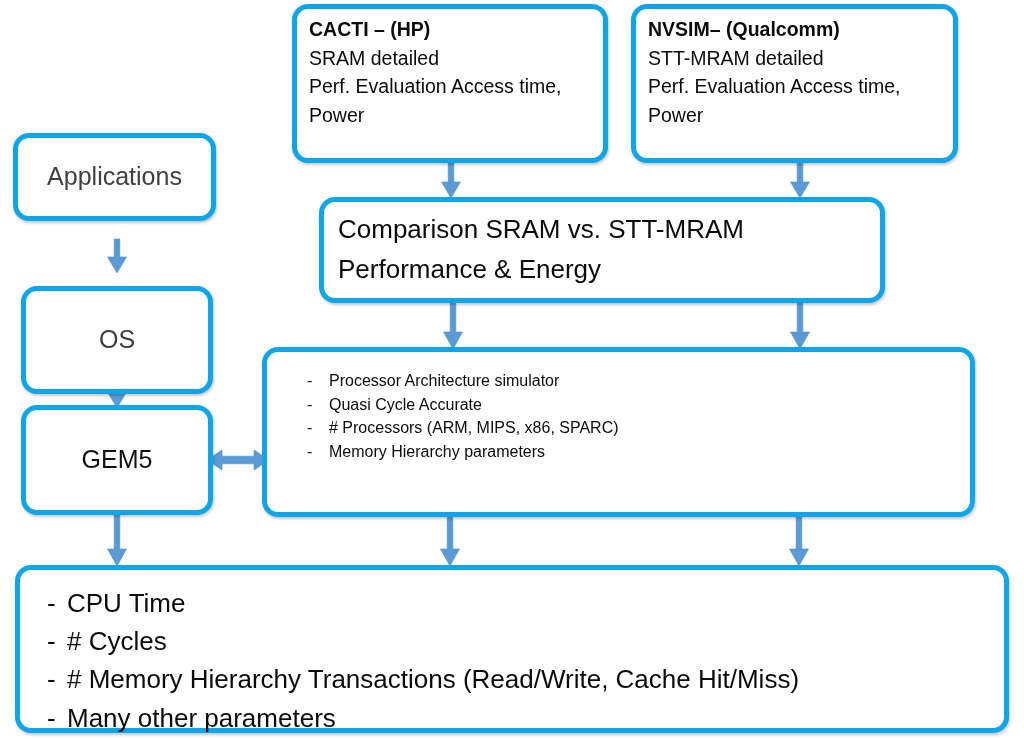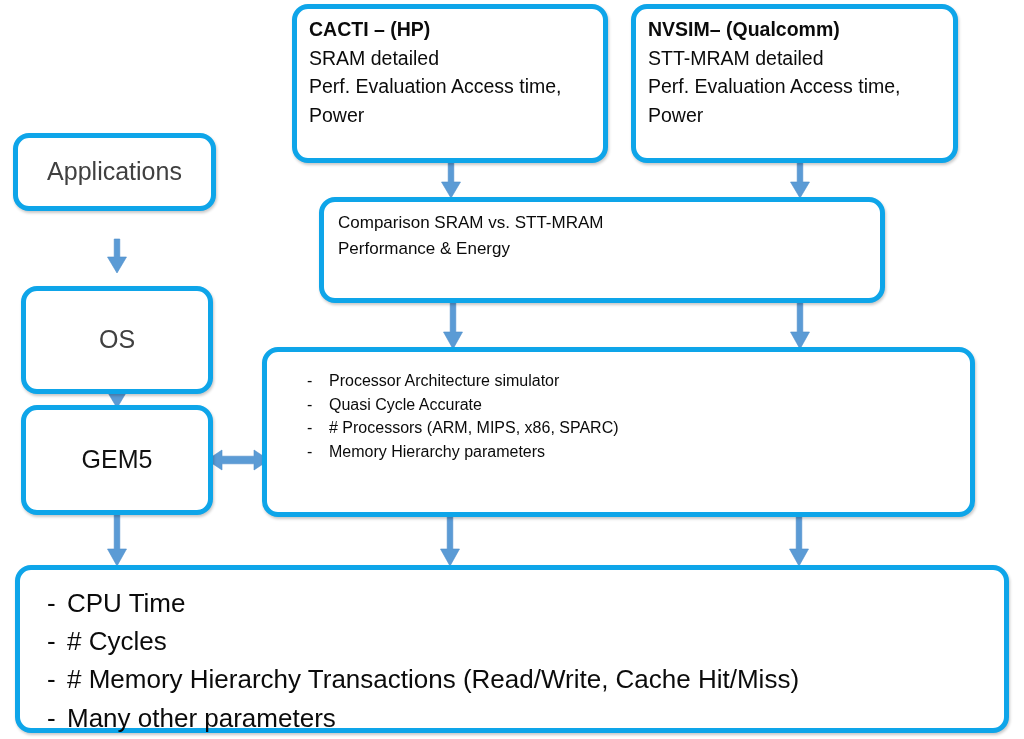--- a/index.html
+++ b/index.html
@@ -46,42 +46,42 @@
   }
   .box.centered .label.dark { color: #111111; text-align: center; }
 
   
   #box-cacti  { left: 292px;  top: 4px;   width: 316px; height: 159px; }
   #box-nvsim  { left: 631px;  top: 4px;   width: 327px; height: 159px; }
   #box-compare{ left: 319px;  top: 197px; width: 566px; height: 106px; }
   #box-sim    { left: 262px;  top: 347px; width: 713px; height: 170px; }
   #box-output { left: 15px;   top: 565px; width: 994px; height: 168px; }
 
-  #box-apps   { left: 13px;   top: 133px; width: 203px; height: 78px; }
+  #box-apps   { left: 13px;   top: 133px; width: 203px; height: 88px; }
   #box-os     { left: 21px;   top: 286px; width: 192px; height: 108px; }
   #box-gem5   { left: 21px;   top: 405px; width: 192px; height: 110px; }
 
   
   .tool-text {
     position: absolute;
     left: 12px;
     top: 6px;
     right: 8px;
     font-size: 19.5px;
     line-height: 1.47;
     color: #0b0b0b;
   }
   .tool-text .hd { font-weight: bold; }
 
   .compare-text {
     position: absolute;
     left: 14px;
     top: 8px;
     right: 8px;
-    font-size: 17px;
+    font-size: 26px;
     line-height: 1.52;
     color: #0b0b0b;
   }
 
   .bullets {
     position: absolute;
     left: 40px;
     top: 17px;
     right: 8px;
     font-size: 16px;

